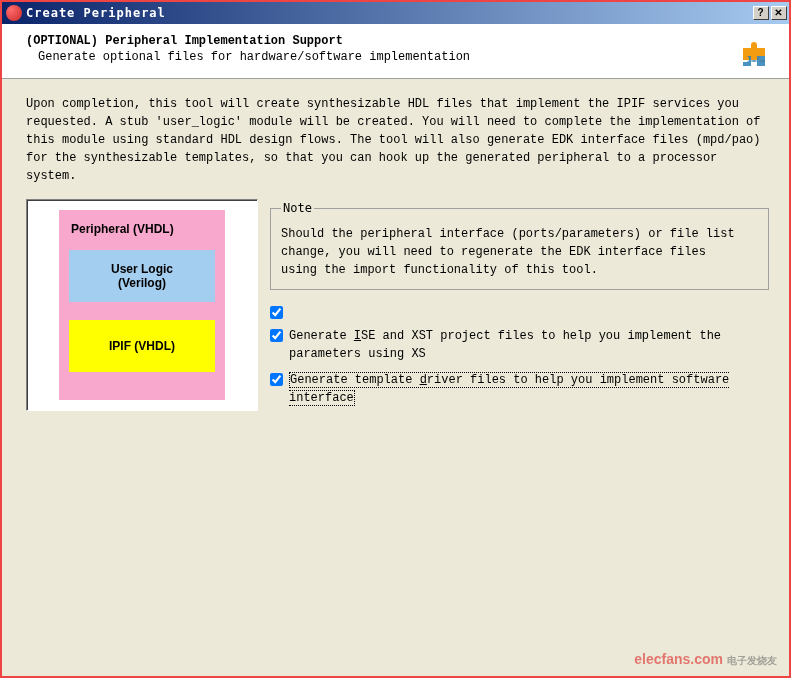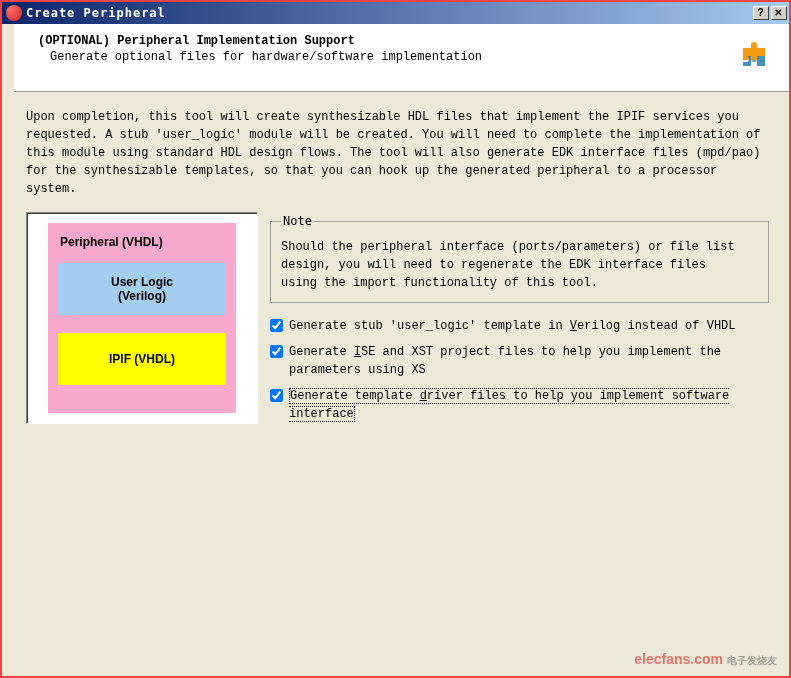--- a/index.html
+++ b/index.html
@@ -52,25 +52,24 @@
 }
 .content {
   padding: 0;
   height: calc(100% - 22px);
   display: flex;
   flex-direction: column;
 }
 .header-section {
   background: #fff;
   border-bottom: 1px solid #a0a0a0;
-  padding: 10px 18px 21px 24px;
+  padding: 10px 18px 8px 24px;
   display: flex;
   align-items: flex-start;
   position: relative;
-  margin-left: 12px;
 }
 .header-text { flex: 1; font-family: "SimSun", "Courier New", monospace; font-size: 12px; }
 .header-title { font-weight: bold; }
 .header-subtitle { margin-top: 2px; margin-left: 12px; }
 .puzzle-icon {
   width: 32px; height: 32px;
   position: relative;
   margin-top: 4px;
 }
 .puzzle-icon svg { width: 32px; height: 32px; }
@@ -89,21 +88,21 @@
   height: 212px;
   border: 1px solid #808080;
   border-right-color:#fff;
   border-bottom-color:#fff;
   box-shadow: inset 1px 1px 0 #404040;
   background: #fff;
   padding: 6px;
   display:flex; align-items:center; justify-content:center;
 }
 .diagram {
-  width: 188px;
+  width: 166px;
   height: 190px;
   background: #f7a8cc;
   padding: 10px;
   font-family: Arial, sans-serif;
   font-weight: bold;
   color: #000;
   display:flex; flex-direction:column;
 }
 .diag-title { font-size: 12px; margin-bottom: 12px; margin-left: 2px; }
 .diag-box {
@@ -210,26 +209,25 @@
                 <span>(Verilog)</span>
               </div>
             </div>
             <div class="diag-box diag-ipif">IPIF (VHDL)</div>
           </div>
         </div>
 
         <div class="right-col">
           <fieldset class="note">
             <legend>Note</legend>
-            <div class="note-body">Should the peripheral interface (ports/parameters) or file list design, you will need to regenerate the EDK interface files using the import functionality of this tool.</div>
+            <div class="note-body">Should the peripheral interface (ports/parameters) or file list change, you will need to regenerate the EDK interface files using the import functionality of this tool.</div>
           </fieldset>
 
           <div class="chk-row">
             <input type="checkbox" checked="" id="c1" style="">
-            <label for="c1"><span>Generate stub 'user_logic' template in </span><u>V</u><span>erilog instead of VHDL</span></label>
           </div>
           <div class="chk-row">
             <input type="checkbox" checked="" id="c2" style="">
             <label for="c2"><span>Generate </span><u>I</u><span>SE and XST project files to help you implement the parameters using XS</span></label>
           </div>
           <div class="chk-row">
             <input type="checkbox" checked="" id="c3" style="">
             <label for="c3"><span class="sel-hint"><span>Generate template </span><u>d</u><span>river files to help you implement software interface</span></span></label>
           </div>
         </div>

